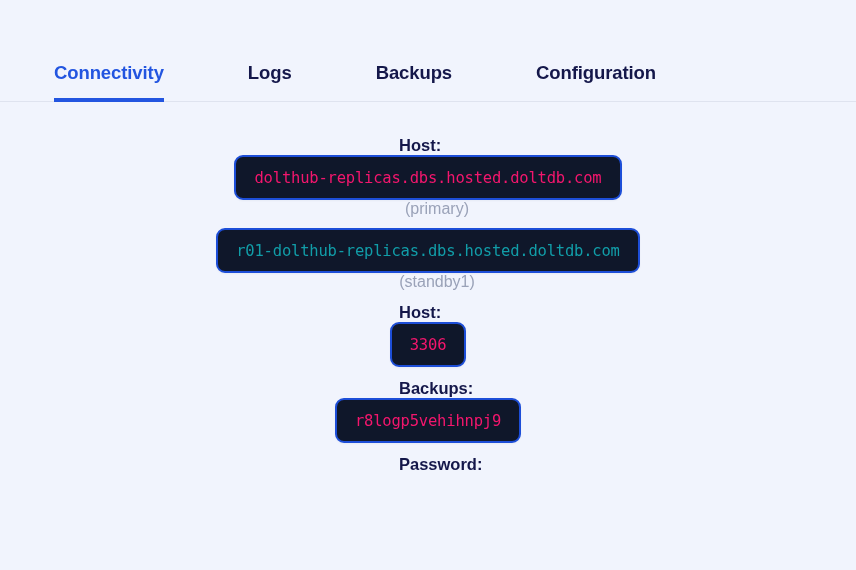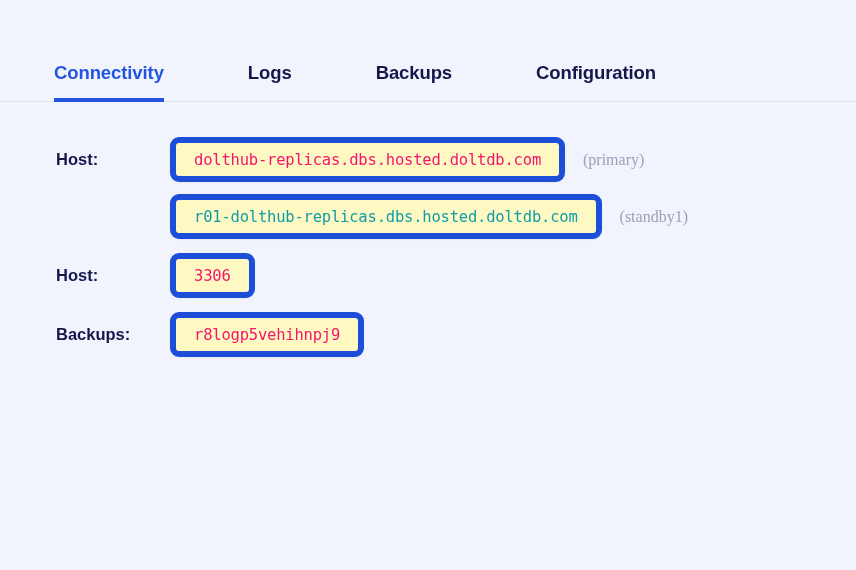--- a/index.html
+++ b/index.html
@@ -54,42 +54,43 @@
 
   
   .form {
     padding: 34px 0 0 0;
   }
   .row {
     display: flex;
     align-items: center;
     margin-bottom: 12px;
     min-height: 47px;
+    flex-direction: column;
   }
   .row.sub {
     margin-top: -2px;
   }
   .label {
     width: 170px;
     padding-left: 56px;
     box-sizing: border-box;
     font-size: 16.5px;
     font-weight: bold;
     color: #14174a;
     flex: none;
   }
   .label.empty {
     visibility: hidden;
   }
 
   .field {
     display: inline-flex;
     align-items: center;
-    background: #fef9c3;
-    border: 6px solid #1d4ed8;
+    background: #0f172a;
+    border: 2px solid #1d4ed8;
     border-radius: 9px;
     box-shadow: 0 1px 2px rgba(40,50,90,0.05);
     height: 45px;
     padding: 0 18px;
     box-sizing: border-box;
     font-family: "DejaVu Sans Mono", monospace;
     font-size: 15.5px;
     color: #f3166d;
     white-space: nowrap;
     letter-spacing: -0.2px;
@@ -100,21 +101,21 @@
   .field.cert {
     font-weight: bold;
     font-size: 16px;
     padding-right: 14px;
   }
 
   .suffix {
     margin-left: 18px;
     font-size: 16px;
     color: #9aa2b8;
-    font-family: Liberation Serif, serif;
+    font-family: Liberation Sans, sans-serif;
     white-space: nowrap;
   }
 
   
   .dl-icon {
     display: inline-block;
     width: 17px;
     height: 17px;
     margin-left: 11px;
     position: relative;
@@ -172,17 +173,18 @@
       <div class="label">Host:</div>
       <div class="field">3306</div>
     </div>
 
     <div class="row">
       <div class="label">Backups:</div>
       <div class="field">r8logp5vehihnpj9</div>
     </div>
 
     <div class="row">
+      <div class="label">Password:</div>
     </div>
 
 
   </div>
 </div>
 
 </body></html>

